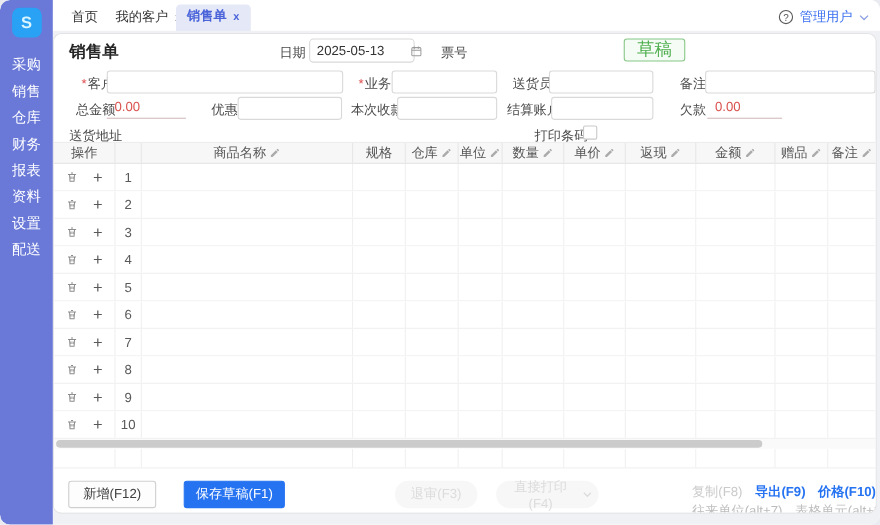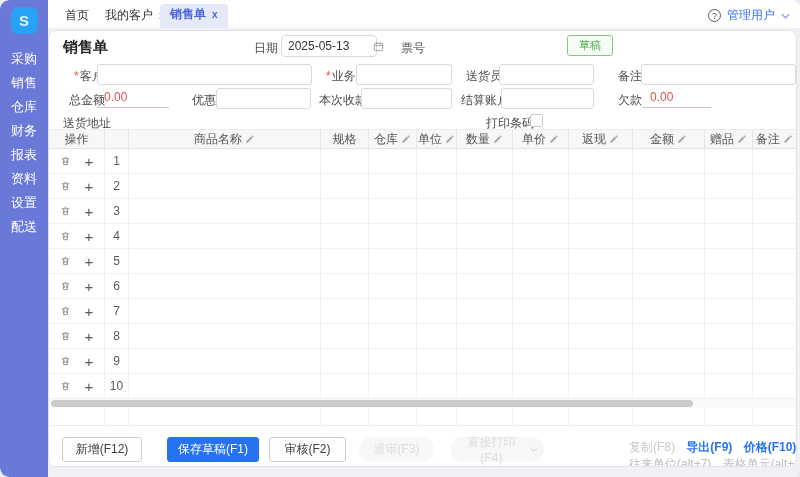--- a/index.html
+++ b/index.html
@@ -30,21 +30,21 @@
   .doc-title{position:absolute;left:14px;top:7px;font-size:15px;font-weight:bold;color:#262626;}
   .lbl{position:absolute;font-size:12px;color:#4a4a4a;white-space:nowrap;}
   .req{color:#e05252;margin-right:1px;}
   .inp{position:absolute;height:21px;border:1px solid #d9d9d9;border-radius:3px;background:#fff;font-size:12px;
        color:#333;padding:0 6px;font-family:inherit;outline:none;}
   .inp::placeholder{color:#bfbfbf;}
   .date-wrap{position:absolute;left:232px;top:4px;width:96px;height:22px;border:1px solid #d9d9d9;border-radius:4px;
              display:flex;align-items:center;padding:0 6px;gap:19px;}
   .date-wrap input{border:none;outline:none;width:66px;font-size:12px;color:#333;font-family:inherit;padding:0;}
   .badge{position:absolute;left:518px;top:4px;height:21px;line-height:19px;padding:0 11px;border:1px solid #86c786;
-         border-radius:3px;color:#4faf4f;background:#f5fbf5;font-size:11px;}
+         border-radius:3px;color:#4faf4f;background:#f5fbf5;font-size:16px;}
   .uline{position:absolute;height:20px;border-bottom:1px solid #d3bcbc;font-size:12px;color:#d9534f;padding-left:7px;line-height:18px;}
   .uline.gray{border-bottom:1px solid #cfcfcf;color:#333;}
   .checkbox{position:absolute;width:13px;height:13px;border:1px solid #c9c9c9;border-radius:2px;background:#fff;cursor:pointer;}
   
   .items-table{position:absolute;left:0;top:98px;width:747px;
      --cols:56px 24px 192px 48px 48px 40px 56px 56px 64px 72px 48px minmax(30px,1fr);}
   .t-head{display:grid;grid-template-columns:var(--cols);height:20px;background:#f7f7f8;
           border-top:1px solid #ededed;border-bottom:1px solid #e3e3e3;}
   .hcell{display:flex;align-items:center;justify-content:center;gap:3px;color:#555;font-size:12px;
          border-right:1px solid #e7e7e7;overflow:hidden;white-space:nowrap;}
@@ -472,21 +472,20 @@
         <div class="fcell"></div>
           <div class="fcell"></div>
           <div class="fcell"></div>
           <div class="fcell"></div>
       </div>
     </div>
 
     <div class="actionbar">
       <button class="btn default" style="left:13px;width:80px">新增(F12)</button>
       <button class="btn primary" style="left:118px;width:92px">保存草稿(F1)</button>
-      <button class="btn default" style="left:220px;width:77px">审核(F2)</button>
       <button class="btn disabled" style="left:310px;width:75px">退审(F3)</button>
       <button class="btn disabled" style="left:402px;width:93px">
           <span>直接打印(F4)</span>
           <span>
             <svg width="8" height="5" viewBox="0 0 10 6">
               <path d="M1 1l4 4 4-4" stroke="#dcdcdc" fill="none" stroke-width="1.5"></path>
             </svg>
           </span>
         </button>
       <div class="sc1">

